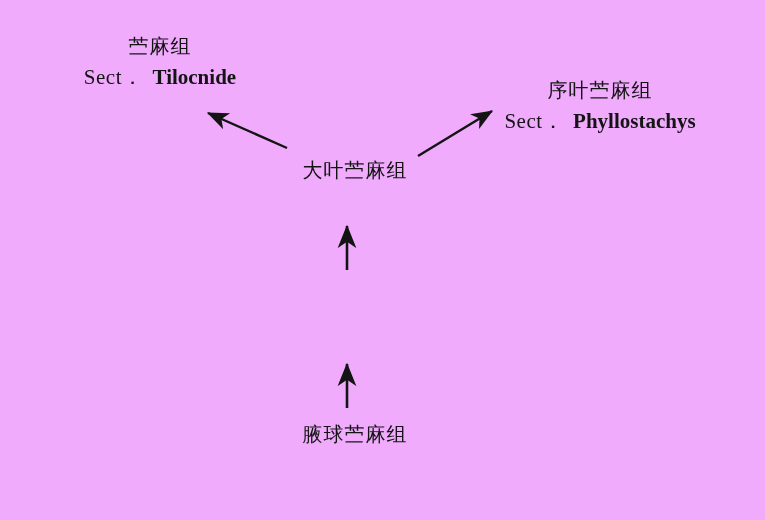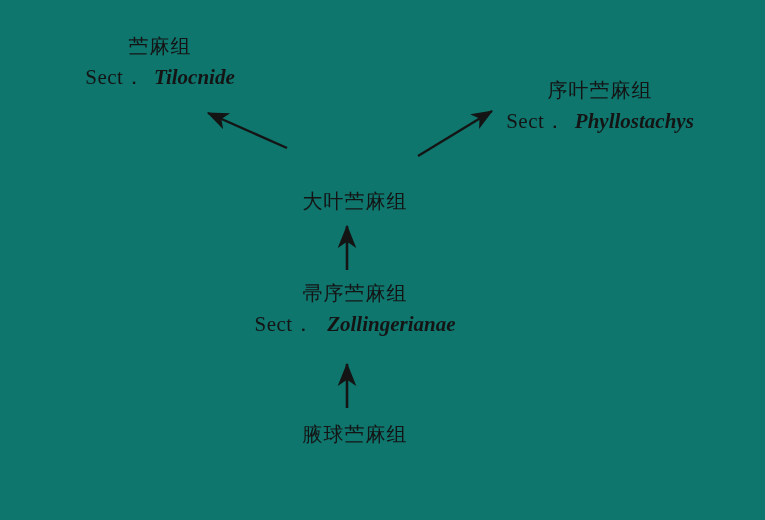--- a/index.html
+++ b/index.html
@@ -4,21 +4,21 @@
 <style>
   html, body {
     margin: 0;
     padding: 0;
     background: #ffffff;
   }
   #page {
     position: relative;
     width: 765px;
     height: 520px;
-    background: #0f766e;
+    background: #f0abfc;
     overflow: hidden;
     font-family: "Liberation Serif", "DejaVu Serif", serif;
     color: #111111;
   }
   .node {
     position: absolute;
     text-align: center;
     white-space: nowrap;
     line-height: 1.0;
   }
@@ -43,28 +43,27 @@
   }
   .lat .gap {
     display: inline-block;
     width: 9px;
   }
   .lat .gap-wide {
     display: inline-block;
     width: 13px;
   }
   .lat .nm {
-    font-style: italic;
     font-weight: 600;
   }
 
   
   #node-tilocnide      { left: 20px;  top: 36px;  width: 280px; }
   #node-phyllostachys  { left: 455px; top: 36px;  width: 290px; margin-top: 44px; }
-  #node-duretia        { left: 245px; top: 160px; width: 220px; margin-top: 31px; }
+  #node-duretia        { left: 245px; top: 160px; width: 220px; }
   #node-zollingerianae { left: 215px; top: 283px; width: 280px; }
   #node-boehmeria      { left: 220px; top: 424px; width: 270px; }
 
   #arrow-layer {
     position: absolute;
     left: 0;
     top: 0;
     width: 765px;
     height: 520px;
     pointer-events: none;
@@ -98,22 +97,18 @@
 
   <div class="node" id="node-phyllostachys">
     <span class="cn">序叶苎麻组</span>
     <span class="lat"><span class="pfx">Sect．</span><span class="gap"></span><span class="nm">Phyllostachys</span></span>
   </div>
 
   <div class="node" id="node-duretia">
     <span class="cn">大叶苎麻组</span>
   </div>
 
-  <div class="node" id="node-zollingerianae">
-    <span class="cn">帚序苎麻组</span>
-    <span class="lat"><span class="pfx">Sect．</span><span class="gap-wide"></span><span class="nm">Zollingerianae</span></span>
-  </div>
 
   <div class="node" id="node-boehmeria">
     <span class="cn">腋球苎麻组</span>
   </div>
 
 </div>
 
 </body></html>

